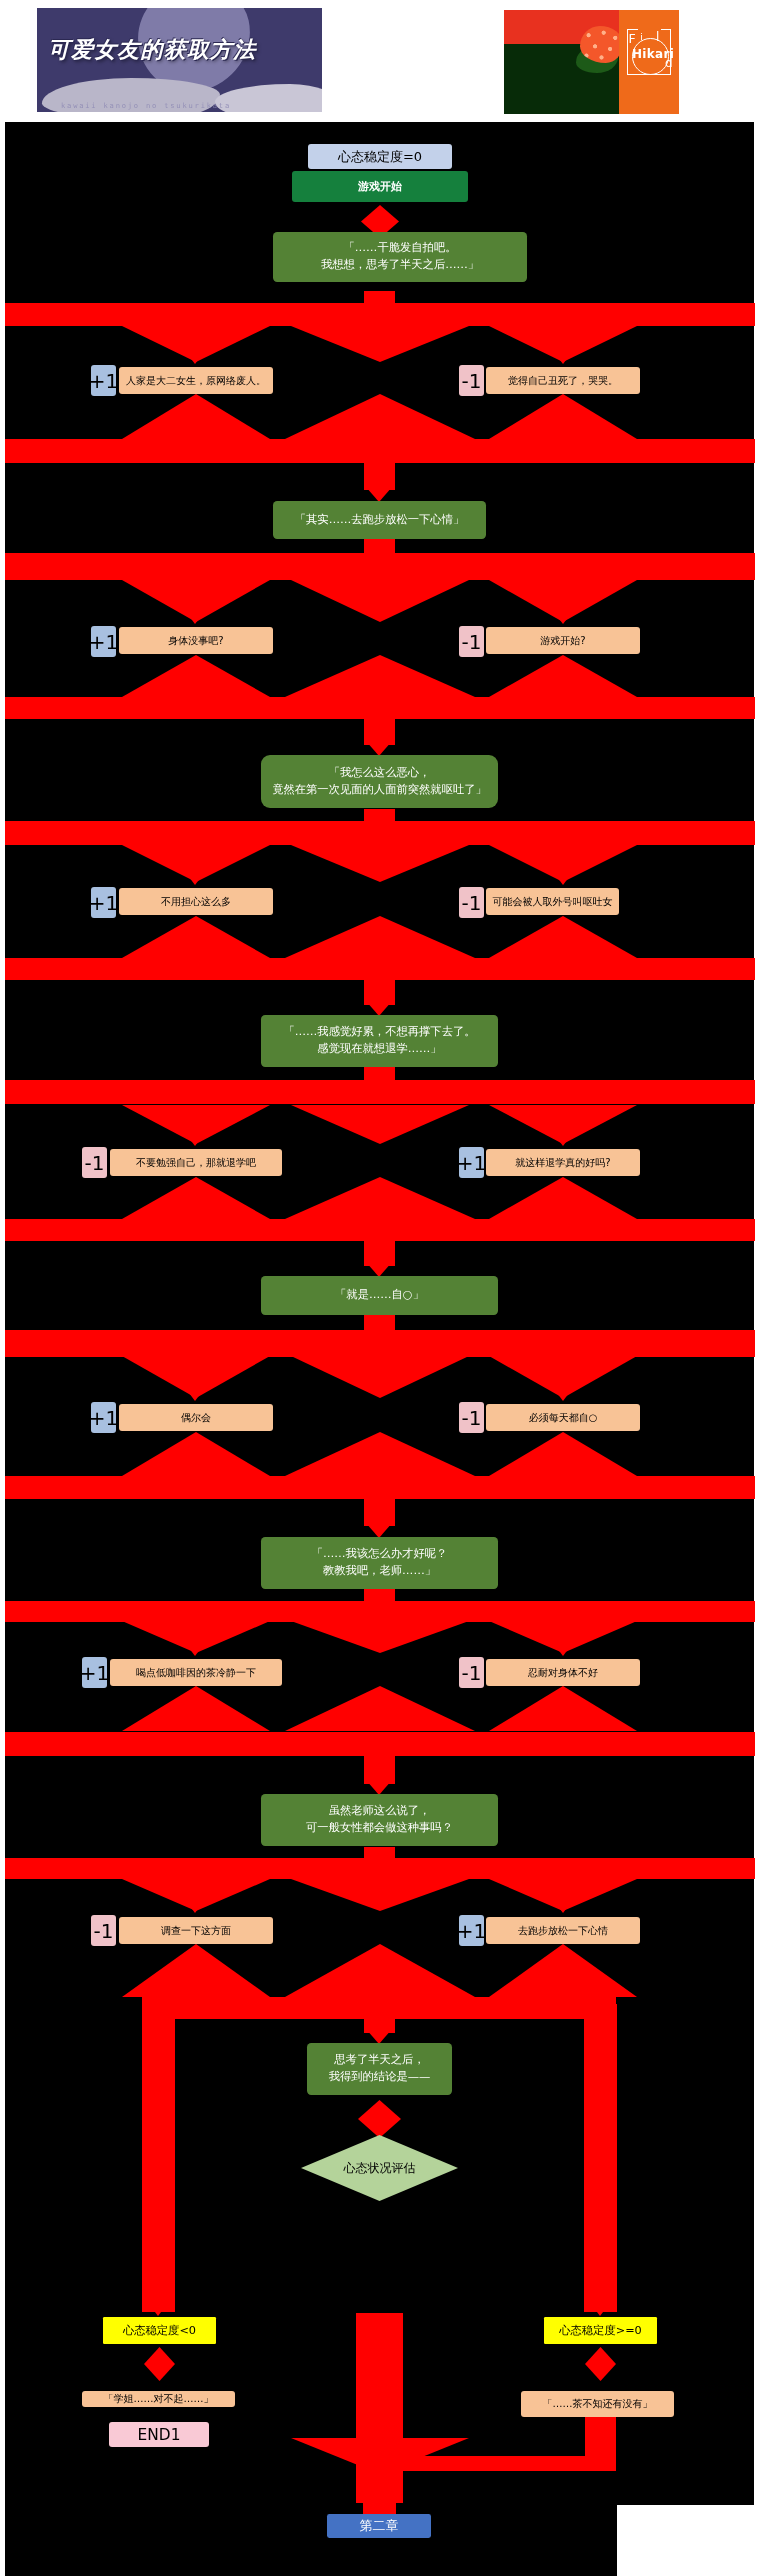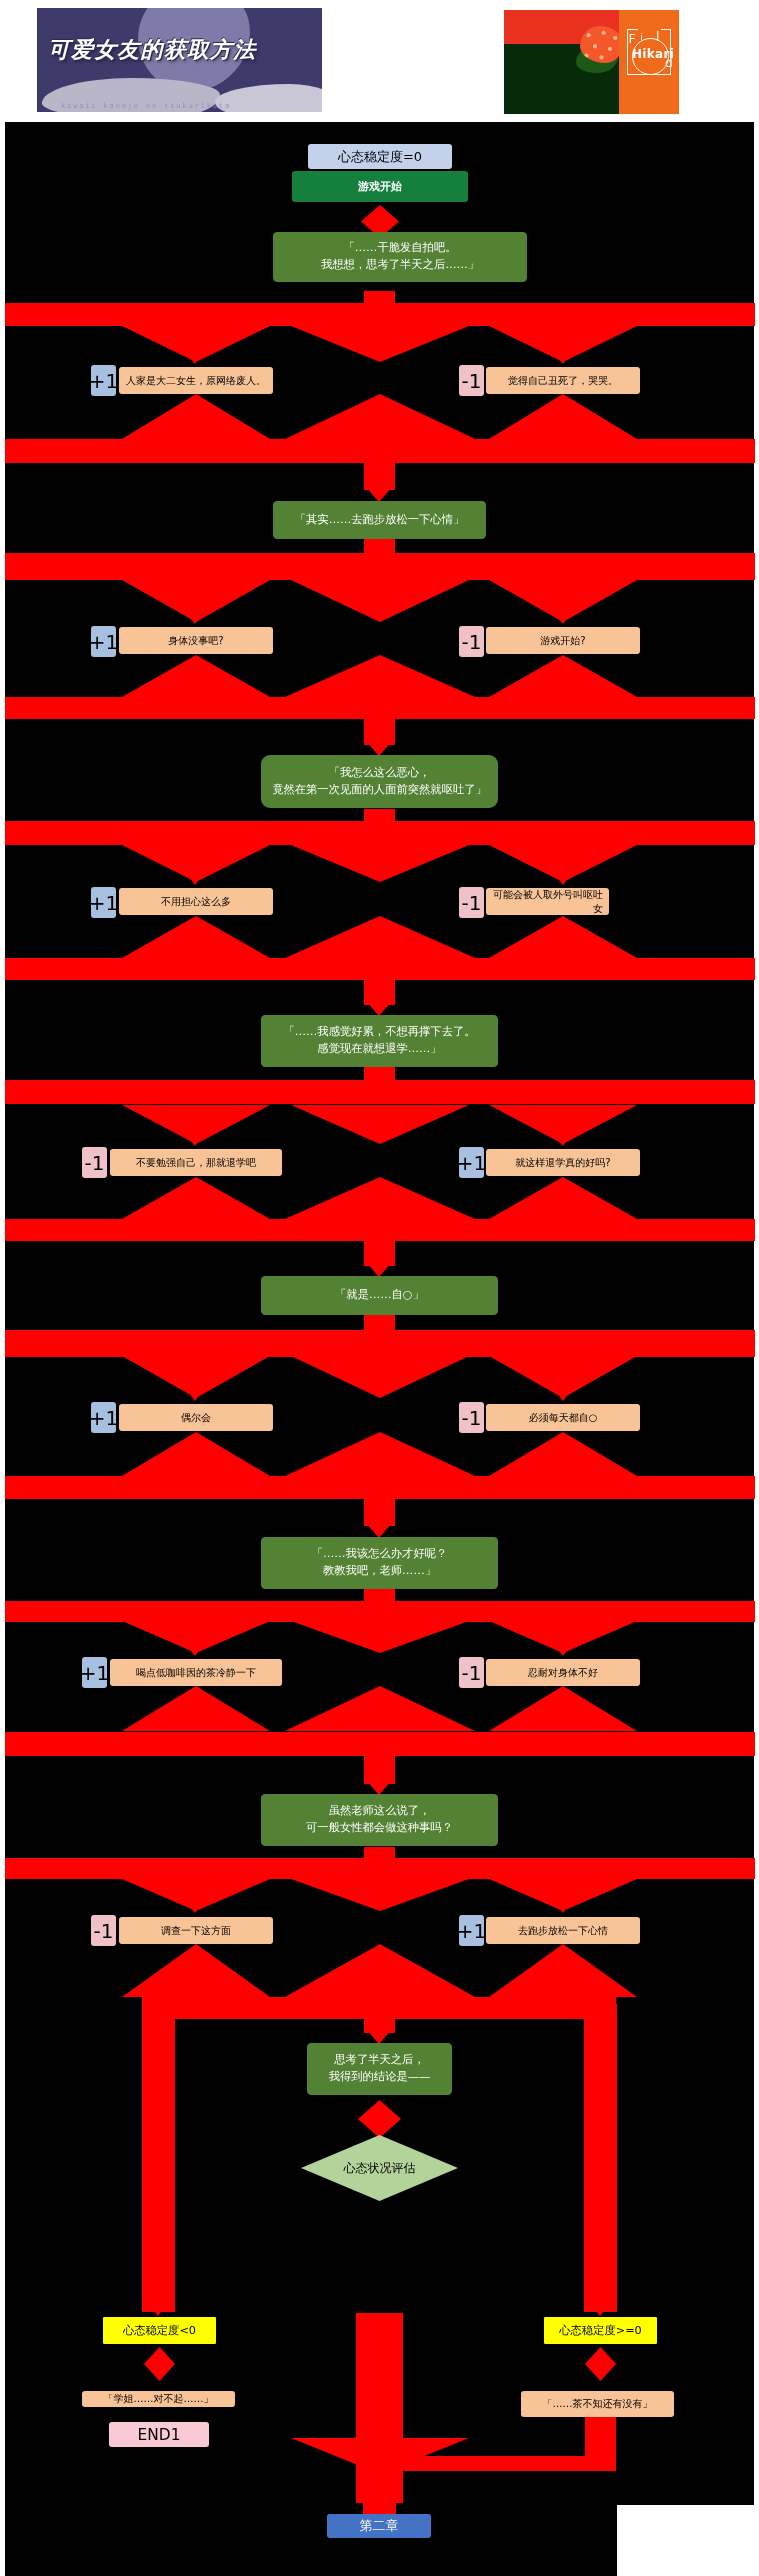--- a/index.html
+++ b/index.html
@@ -354,21 +354,21 @@
       </div>
       <div class="node badge plus" style="left: 91px; top: 887px; width: 25px; height: 31px;">
         <span>+1</span>
       </div>
       <div class="node choice" style="left: 119px; top: 888px; width: 154px; height: 27px;">
         <span>不用担心这么多</span>
       </div>
       <div class="node badge minus" style="left: 459px; top: 887px; width: 25px; height: 31px;">
         <span>-1</span>
       </div>
-      <div class="node choice" style="left: 486px; top: 888px; width: 123px; height: 27px; text-align: right;">
+      <div class="node choice" style="left: 486px; top: 888px; width: 133px; height: 27px;">
         <span>可能会被人取外号叫呕吐女</span>
       </div>
       <div class="node say" style="left: 261px; top: 1015px; width: 237px; height: 52px;">
         <span class="l">「……我感觉好累，不想再撑下去了。</span>
         <span class="l">感觉现在就想退学……」</span>
       </div>
       <div class="node badge minus" style="left: 82px; top: 1147px; width: 25px; height: 31px;">
         <span>-1</span>
       </div>
       <div class="node choice" style="left: 110px; top: 1149px; width: 172px; height: 27px;">

